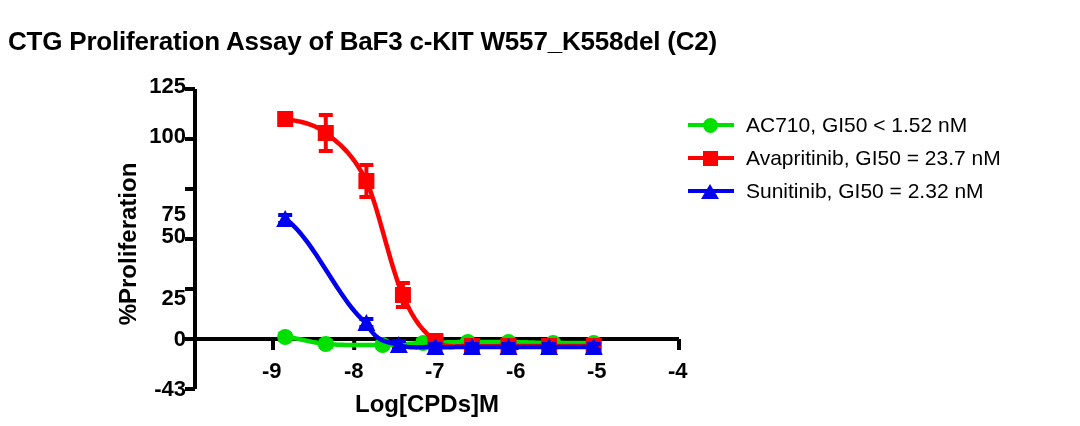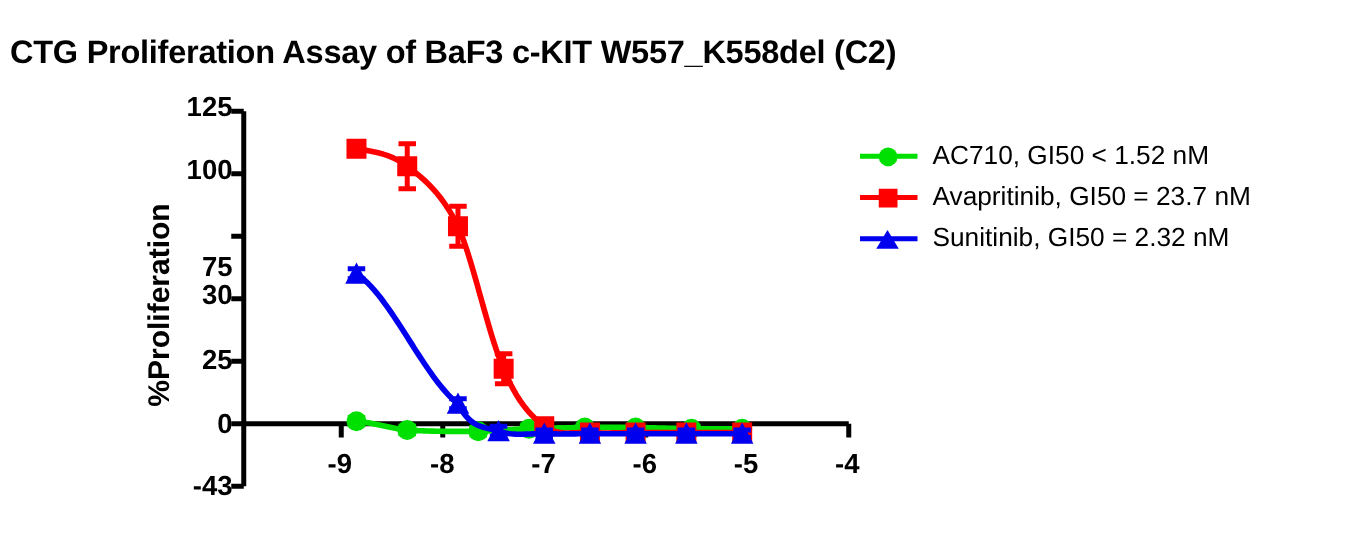--- a/index.html
+++ b/index.html
@@ -242,34 +242,35 @@
           <polygon points="508.48,338 499.48,355 517.48,355" fill="#0000ee"></polygon>
           <polygon points="549.08,338 540.08,355 558.08,355" fill="#0000ee"></polygon>
           <polygon points="593.74,338 584.74,355 602.74,355" fill="#0000ee"></polygon>
         </g>
       </g>
   </svg>
 
   <div class="axis-tick-label" style="right:894px; top:73px;">125</div>
   <div class="axis-tick-label" style="right:894px; top:123px;text-align:right;">100</div>
   <div class="axis-tick-label" style="right:894px; top:173px;margin-top:28px;">75</div>
-  <div class="axis-tick-label" style="right:894px; top:223px;">30</div>
-  <div class="axis-tick-label" style="right:894px; top:275px;">25</div>
+  <div class="axis-tick-label" style="right:894px; top:223px;">50</div>
+  <div class="axis-tick-label" style="right:894px; top:285px;">25</div>
   <div class="axis-tick-label" style="right:894px; top:326px;">0</div>
   <div class="axis-tick-label" style="right:894px; top:376px;">-43</div>
 
   <div class="axis-tick-label" style="left:262px; top:358px;">-9</div>
   <div class="axis-tick-label" style="left:344px; top:358px;">-8</div>
   <div class="axis-tick-label" style="left:425px; top:358px;">-7</div>
   <div class="axis-tick-label" style="left:506px; top:358px;">-6</div>
   <div class="axis-tick-label" style="left:587px; top:358px;">-5</div>
   <div class="axis-tick-label" style="left:668px; top:358px;">-4</div>
 
   <div id="y-axis-title" style="left:28px; top:230px; width:200px; text-align:center;">%Proliferation</div>
 
+  <div id="x-axis-title" style="left:355px; top:390px;">Log[CPDs]M</div>
 
   <div id="legend">
     <div class="legend-row">
       <span class="legend-swatch">
         <span class="legend-line" style="background:#00e000;"></span>
         <span class="legend-mark mark-circle" style="background:#00e000;"></span>
       </span>
       <span class="legend-label">AC710, GI50 &lt; 1.52 nM</span>
     </div>
     <div class="legend-row">

